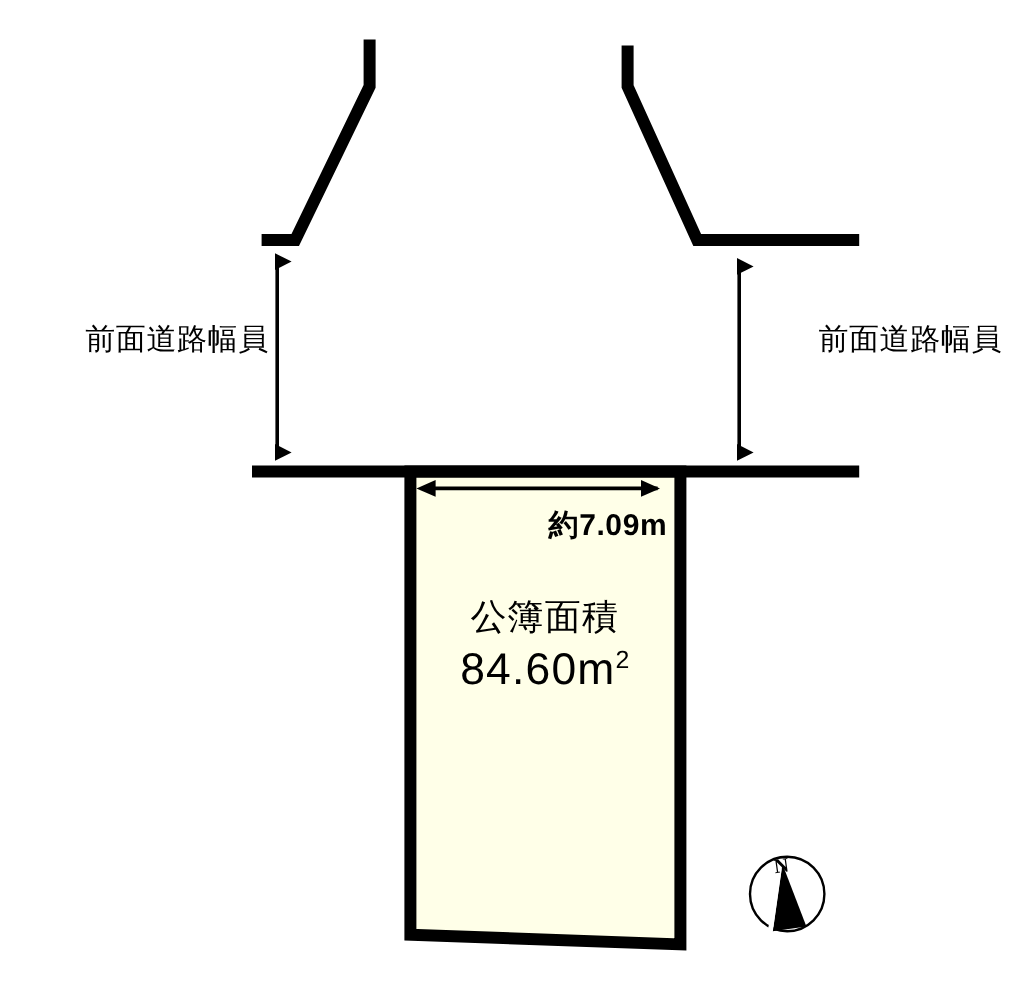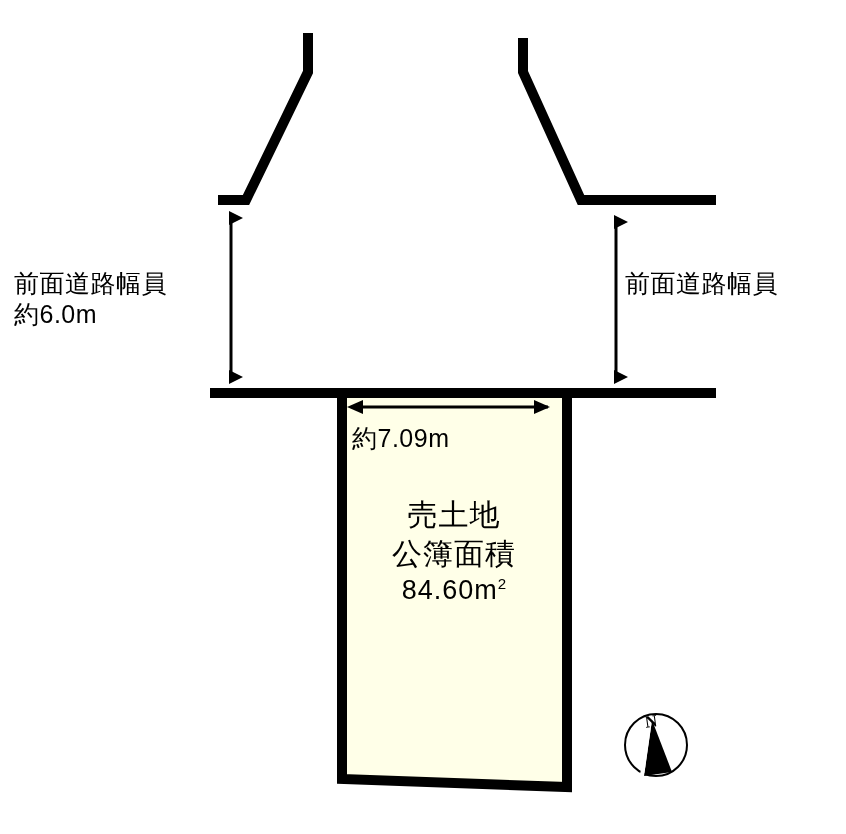--- a/index.html
+++ b/index.html
@@ -18,21 +18,21 @@
   }
   #plot-diagram {
     position: absolute;
     left: 0;
     top: 0;
     width: 846px;
     height: 834px;
   }
   .label-block {
     position: absolute;
-    text-align: left;
+    text-align: right;
     line-height: 1.22;
     font-size: 25px;
     letter-spacing: 0.5px;
     color: #000;
     white-space: nowrap;
   }
   #left-road-label {
     left: 14px;
     top: 268px;
     width: 210px;
@@ -40,20 +40,21 @@
   #right-road-label {
     left: 625px;
     top: 268px;
     width: 210px;
   }
   #frontage-label {
     left: 352px;
     top: 423px;
     width: 204px;
     font-size: 25px;
+    font-weight: bold;
   }
   #parcel-info {
     position: absolute;
     left: 348px;
     top: 495px;
     width: 212px;
     text-align: center;
     line-height: 1.30;
     font-size: 30px;
     letter-spacing: 1px;
@@ -62,21 +63,21 @@
   }
   #parcel-info .info-line {
     display: block;
   }
   #parcel-info .sup {
     font-size: 0.56em;
     vertical-align: super;
     line-height: 0;
     letter-spacing: 0;
   }
-  .info-line-area { font-size: 27px; }
+  .info-line-area { font-size: 37px; }
 </style>
 </head>
 <body>
 
 <svg id="plot-diagram" viewBox="0 0 846 834" xmlns="http://www.w3.org/2000/svg">
 
   <polygon points="342,393 567,393 567,787 342,779" fill="#FFFFE8" stroke="#000000" stroke-width="10" stroke-linejoin="miter"></polygon>
 
   <line x1="210" y1="393" x2="716" y2="393" stroke="#000000" stroke-width="10" stroke-linecap="butt"></line>
 
@@ -107,28 +108,26 @@
 
   <g>
     <circle cx="656" cy="745" r="31" fill="#FFFFFF" stroke="#000000" stroke-width="2"></circle>
     <polygon points="652,720 672,772 644,776" fill="#000000"></polygon>
     <polygon points="652,720 644,776 640,774" fill="#FFFFFF"></polygon>
   </g>
 </svg>
 
 <div class="label-block" id="left-road-label">
   <div>前面道路幅員</div>
-  <div>約6.0m</div>
 </div>
 
 <div class="label-block" id="right-road-label">
   <div>前面道路幅員</div>
 </div>
 
 <div class="label-block" id="frontage-label">約7.09m</div>
 
 <div id="parcel-info">
-  <span class="info-line">売土地</span>
   <span class="info-line">公簿面積</span>
   <span class="info-line info-line-area"><span>84.60</span><span>m</span><span class="sup">2</span></span>
 </div>
 
 <div style="position:absolute;left:645px;top:712px;font-size:17px;font-weight:bold;font-family:'Liberation Serif',serif;transform:rotate(-8deg);">N</div>
 
 </body></html>

